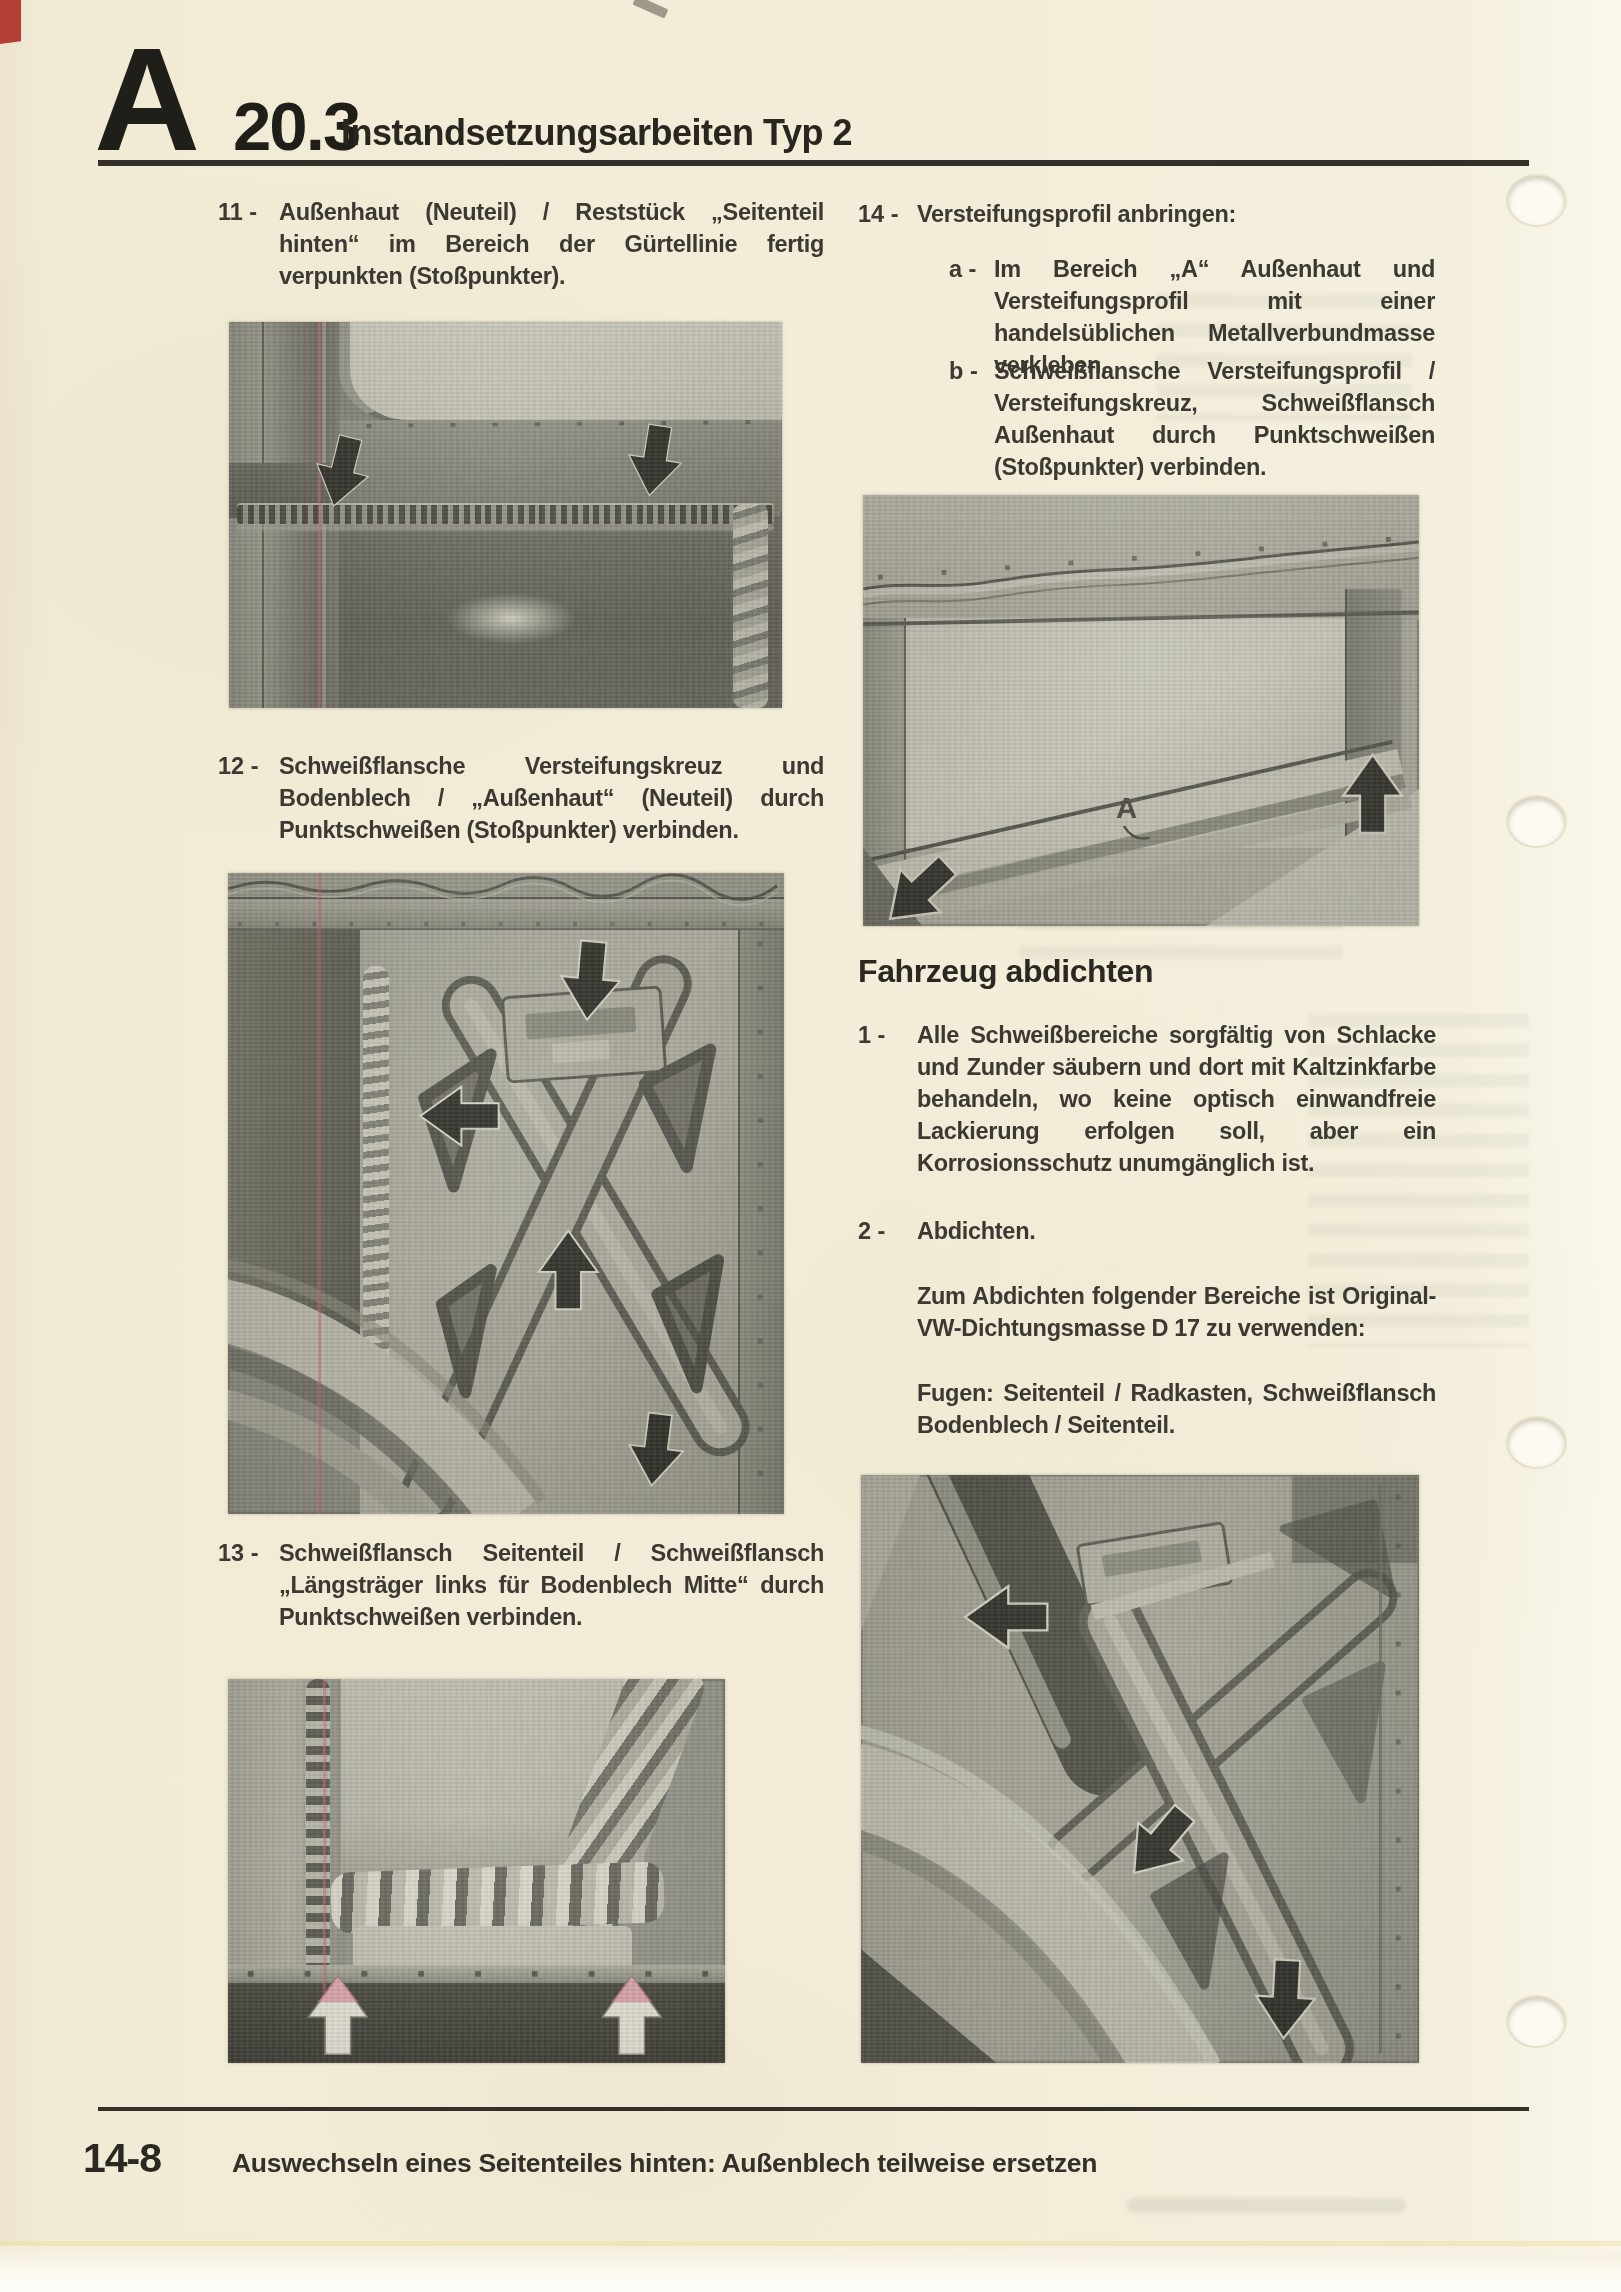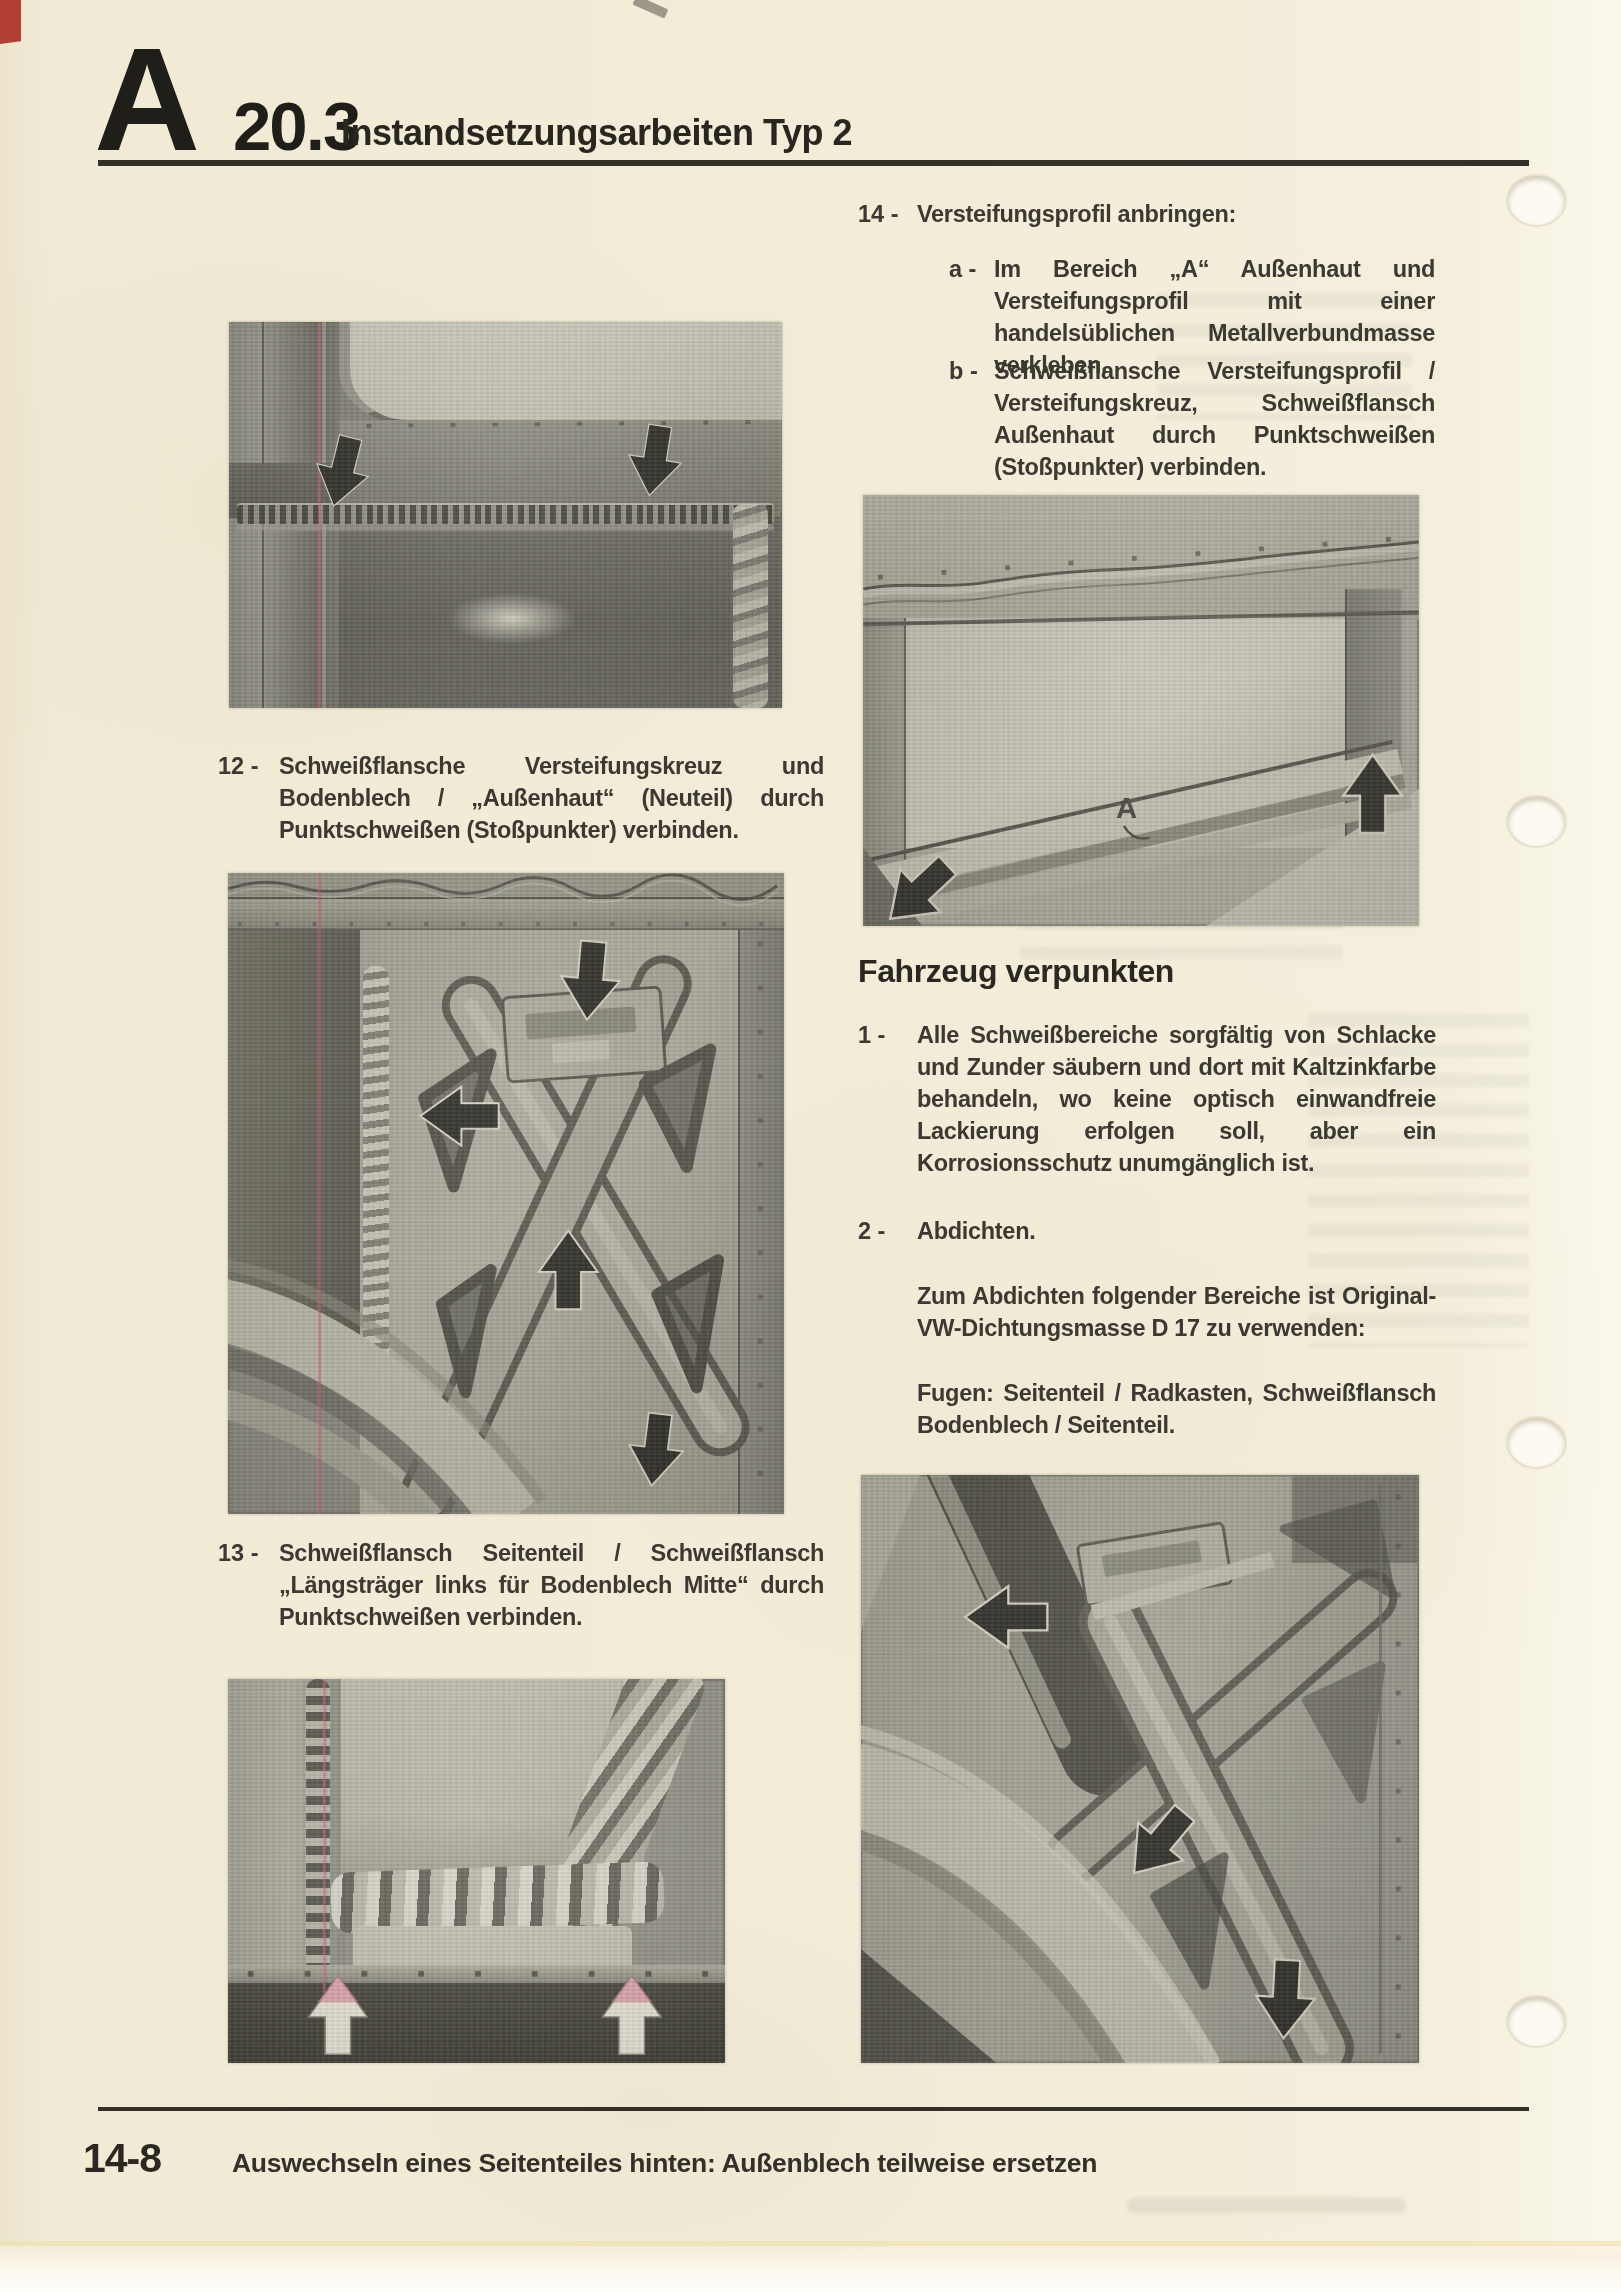--- a/index.html
+++ b/index.html
@@ -70,20 +70,24 @@
   <div class="ghost" style="left:1157px;top:294px;width:255px;height:127px;"></div>
   <div class="ghost" style="left:1019px;top:916px;width:323px;height:54px;"></div>
   <div class="ghost" style="left:1308px;top:1014px;width:221px;height:333px;"></div>
   <div class="abs" style="left:1127px;top:2198px;width:279px;height:14.7px;background:rgba(110,105,90,.12);filter:blur(2px);border-radius:7.8px;"></div>
 
   <div class="abs hdr-letter" style="left:94px;top:25.5px;">A</div>
   <div class="abs hdr-num" style="left:233px;top:92px;">20.3</div>
   <div class="abs hdr-title" style="left:341px;top:115px;text-align:right;">Instandsetzungsarbeiten Typ 2</div>
   <div class="abs rule" style="left:98px;top:160px;width:1431px;height:5.9px;"></div>
 
+  <div class="abs item" style="left:218px;top:196px;width:606px;">
+    <div class="n" style="width:61px;">11 -</div>
+    <div class="t txt">Außenhaut (Neuteil) / Reststück „Seitenteil hinten“ im Bereich der Gürtellinie fertig verpunkten (Stoßpunkter).</div>
+  </div>
 
   <div class="photo" style="left:229px;top:322px;width:553px;height:386px;">
     <div class="ly" style="left:110px;top:0;width:443px;height:102px;background:linear-gradient(180deg,#d4d3c6,#c7c6b9);border-bottom-left-radius:69px 54px;border-left:11.8px solid #9a998e;border-bottom:4.9px solid #6e6d64;box-sizing:border-box;"></div>
     <div class="ly" style="left:110px;top:98px;width:443px;height:92px;background:linear-gradient(180deg,#92918 7,#7b7a71);background:linear-gradient(180deg,#929187,#7b7a71);"></div>
     <div class="ly" style="left:0;top:194px;width:553px;height:192px;background:linear-gradient(180deg,#6e6d65,#63625b 55%,#6a6962);"></div>
     <div class="ly" style="left:0;top:0;width:110px;height:386px;background:linear-gradient(90deg,#8f8e84,#9d9c91 28%,#84837a 55%,#706f67 80%,#7b7a71);"></div>
     <div class="ly" style="left:33px;top:0;width:2px;height:386px;background:#56554e;opacity:.8;"></div>
     <div class="ly" style="left:93px;top:0;width:3.9px;height:386px;background:#b2b1a5;opacity:.55;"></div>
     <div class="ly" style="left:0;top:141px;width:110px;height:55px;background:linear-gradient(180deg,#6b6a62,#5c5b54);"></div>
     <div class="ly" style="left:7.8px;top:202px;width:537px;height:6.9px;background:#a9a89c;opacity:.65;border-radius:3.9px;"></div>
@@ -199,21 +203,21 @@
       <line x1="25" y1="412" x2="552" y2="292" stroke="#8d8c80" stroke-width="14"></line>
       <line x1="35" y1="430" x2="558" y2="310" stroke="#b5b4a7" stroke-width="20"></line>
       <polygon points="0,360 60,440 0,440" fill="#6f6e65"></polygon>
       <text x="258" y="330" font-size="30" font-weight="bold" fill="#474640">A</text>
       <path d="M266,338 q10,16 26,12" stroke="#474640" stroke-width="2.5" fill="none"></path>
       <use href="#arrow" transform="translate(520,345) rotate(180)" fill="#31302b" stroke="#d9d8ca" stroke-width="2.5"></use>
       <use href="#arrow" transform="translate(86,378) rotate(47)" fill="#31302b" stroke="#d9d8ca" stroke-width="2.5"></use>
     </svg>
   </div>
 
-  <div class="abs h2" style="left:858px;top:953px;">Fahrzeug verpunkten</div>
+  <div class="abs h2" style="left:858px;top:953px;">Fahrzeug abdichten</div>
 
   <div class="abs item" style="left:858px;top:1019px;width:578px;">
     <div class="n" style="width:59px;">1 -</div>
     <div class="t txt">Alle Schweißbereiche sorgfältig von Schlacke und Zunder säubern und dort mit Kaltzinkfarbe behandeln, wo keine optisch einwandfreie Lackierung erfolgen soll, aber ein Korrosionsschutz unumgänglich ist.</div>
   </div>
 
   <div class="abs item" style="left:858px;top:1215px;width:578px;">
     <div class="n" style="width:59px;">2 -</div>
     <div class="t">
       <div class="txt" style="text-align:left;">Abdichten.</div>

